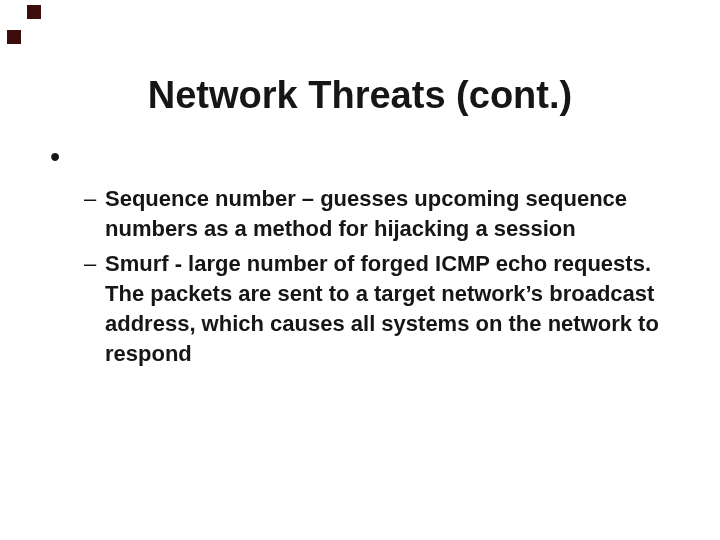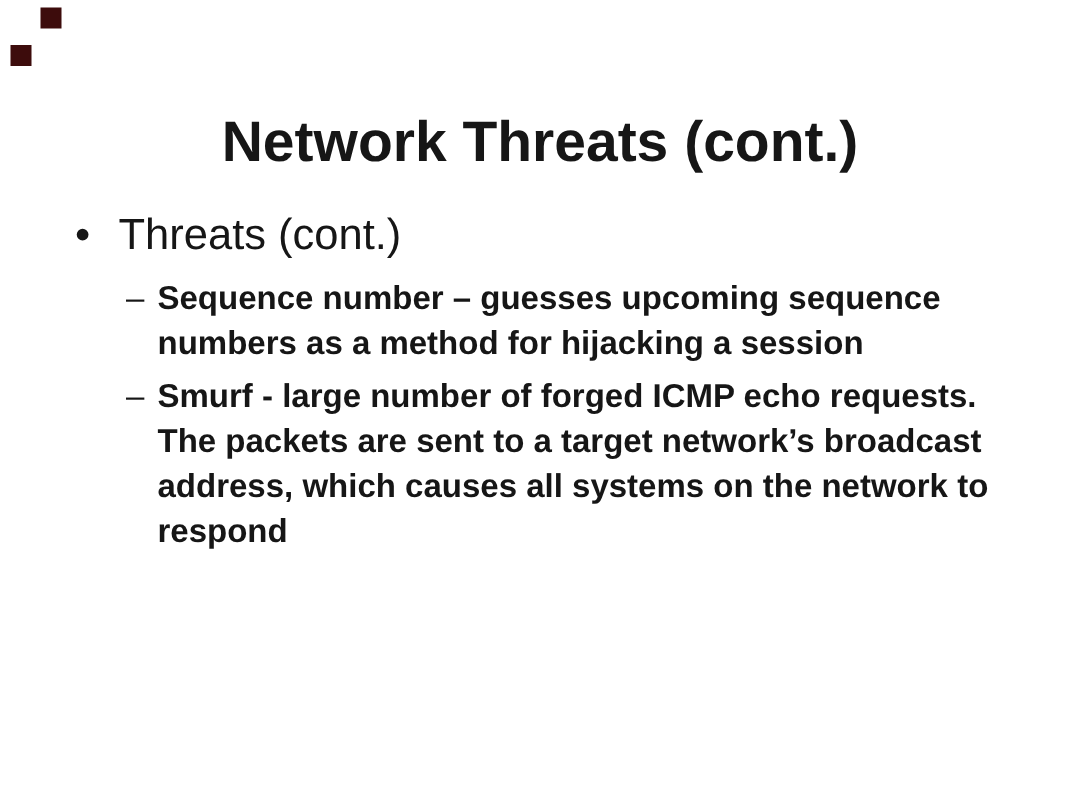--- a/index.html
+++ b/index.html
@@ -83,21 +83,20 @@
 
 <div class="slide">
 
   <div class="watermark-square sq1" style="background-color: rgb(61, 12, 12);"></div>
   <div class="watermark-square sq2" style="background-color: rgb(61, 12, 12);"></div>
 
   <div class="slide-title">Network Threats (cont.)</div>
 
   <div class="bullet-item">
     <span class="bullet-marker">•</span>
-    <span class="bullet-label">Threats (cont.)</span>
   </div>
 
   <div class="sub-bullets">
     <div class="sub-bullet-item">
       <span class="dash-marker">–</span>
       <span class="sub-bullet-text">Sequence number – guesses upcoming sequence
 numbers as a method for hijacking a session</span>
     </div>
     <div class="sub-bullet-item">
       <span class="dash-marker">–</span>

